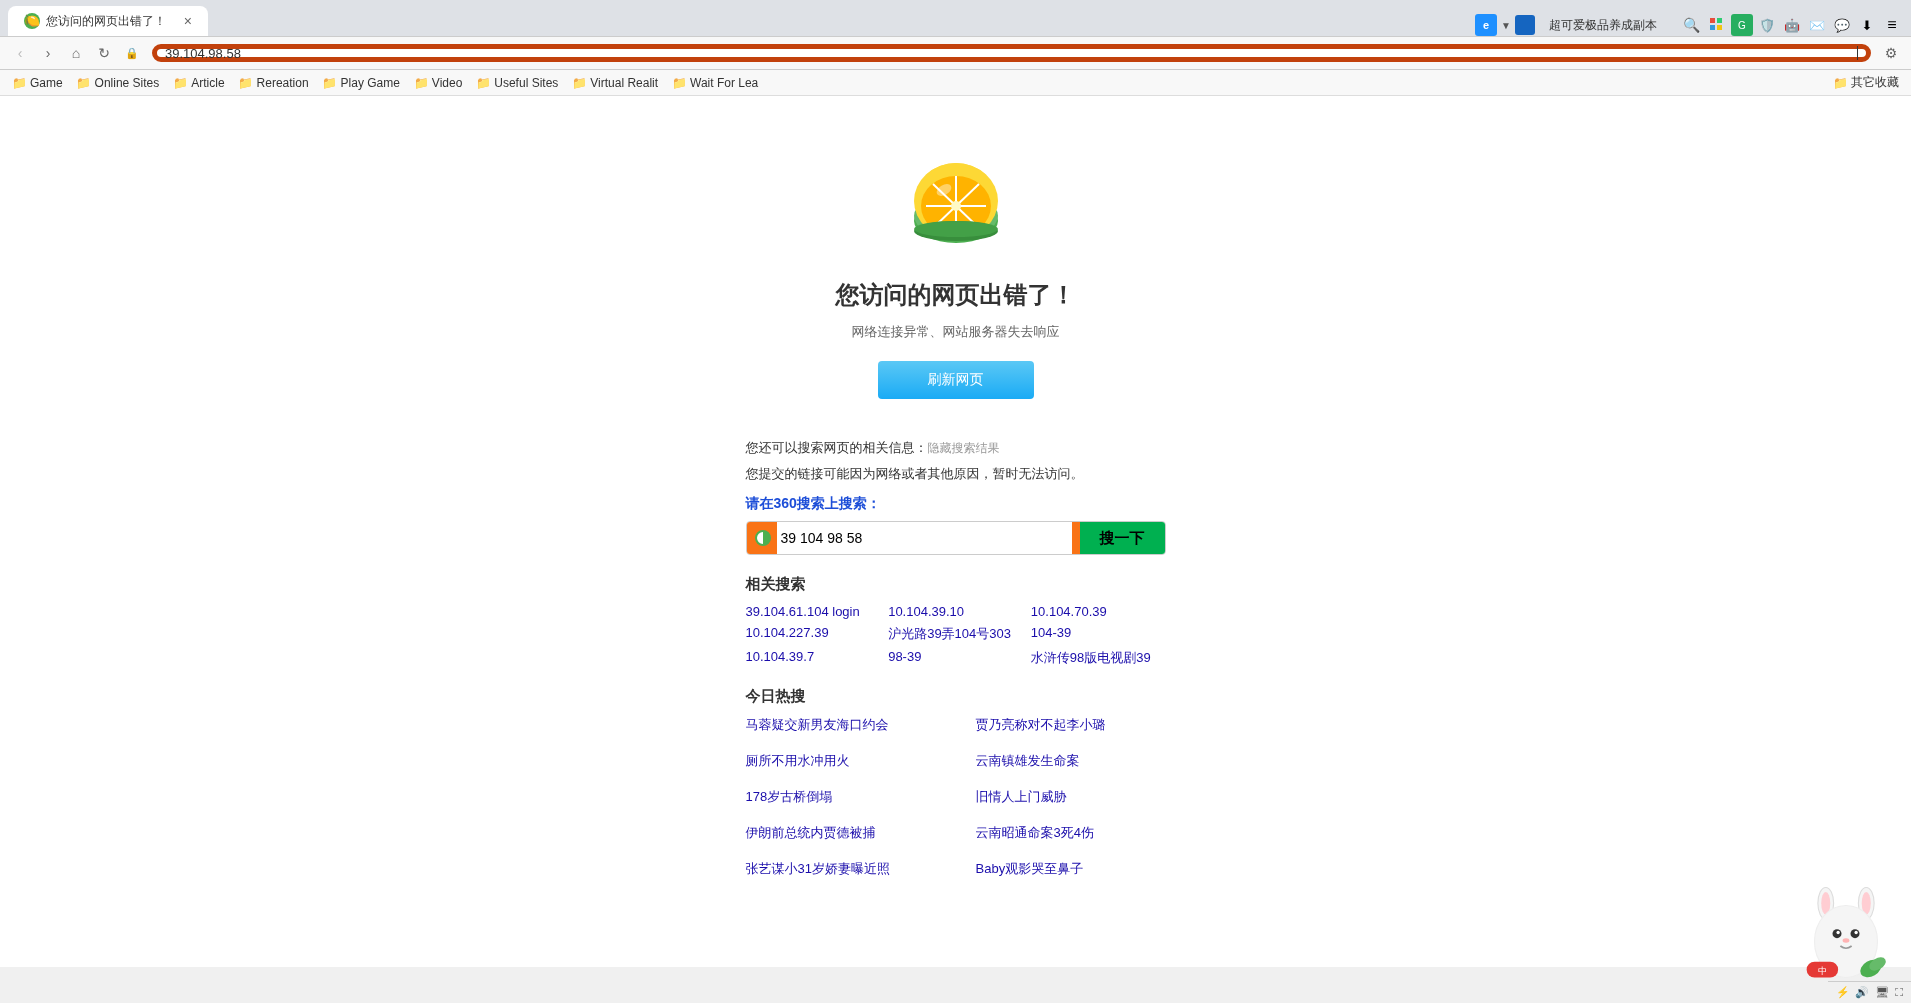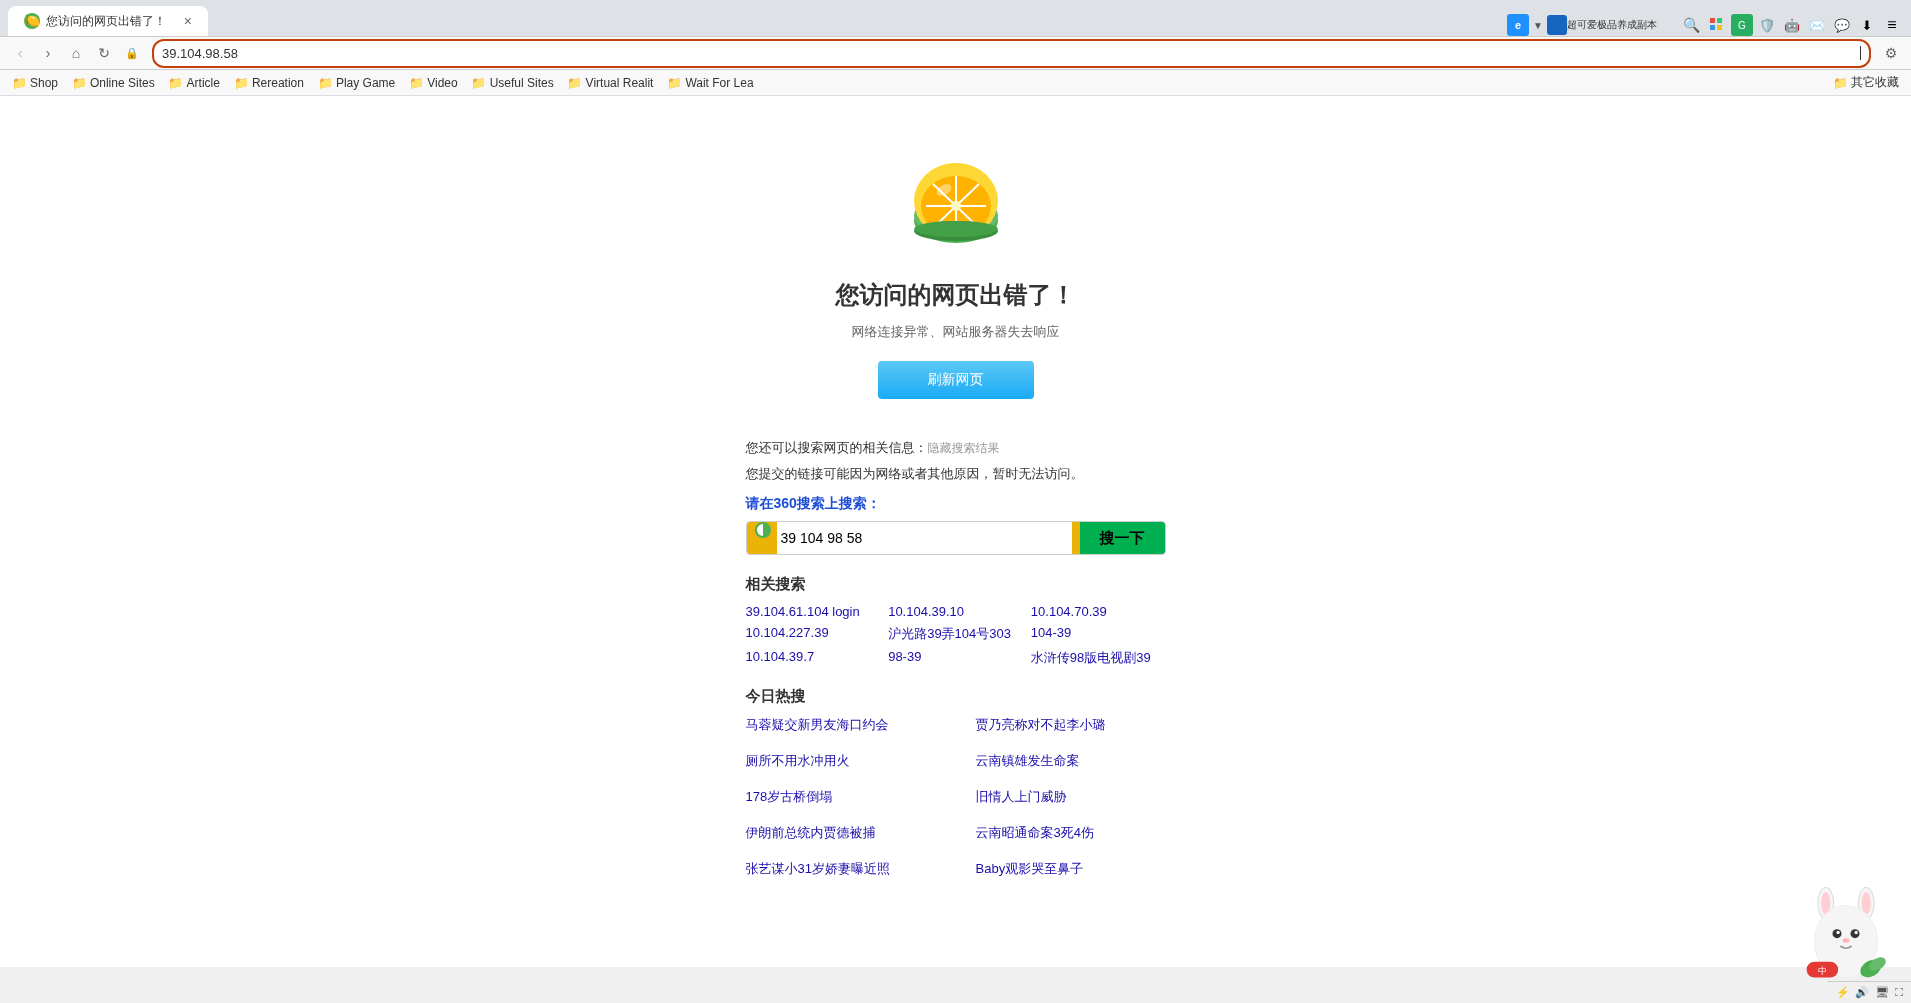--- a/index.html
+++ b/index.html
@@ -10,21 +10,21 @@
     .tab-bar { display: flex; align-items: flex-end; padding: 0 8px; height: 36px; }
     .tab { background: #fff; border-radius: 8px 8px 0 0; padding: 0 16px; height: 30px; display: flex; align-items: center; font-size: 13px; min-width: 200px; position: relative; }
     .tab-favicon { width: 16px; height: 16px; margin-right: 6px; background: #4caf50; border-radius: 50%; display: inline-block; }
     .tab-title { flex: 1; font-size: 12px; color: #333; overflow: hidden; text-overflow: ellipsis; white-space: nowrap; }
     .tab-close { margin-left: 8px; color: #666; font-size: 14px; cursor: pointer; }
 
     .nav-bar { background: #f8f8f8; border-top: 1px solid #ccc; border-bottom: 1px solid #ccc; height: 34px; display: flex; align-items: center; padding: 0 8px; gap: 4px; }
     .nav-btn { width: 24px; height: 24px; border: none; background: transparent; cursor: pointer; display: flex; align-items: center; justify-content: center; color: #666; font-size: 14px; border-radius: 3px; }
     .nav-btn.disabled { color: #bbb; cursor: default; }
 
-    .address-bar-wrap { flex: 1; display: flex; align-items: center; background: #fff; border: 2px solid #c2410c; border-radius: 12px; height: 29px; padding: 0 8px; margin: 0 4px; }
+    .address-bar-wrap { flex: 1; display: flex; align-items: center; background: #fff; border: 5px solid #c2410c; border-radius: 12px; height: 18px; padding: 0 8px; margin: 0 4px; }
     .address-bar { flex: 1; border: none; outline: none; font-size: 13px; color: #333; background: transparent; }
 
     .bookmarks-bar { background: #f8f8f8; border-bottom: 1px solid #ddd; height: 26px; display: flex; align-items: center; padding: 0 6px; gap: 2px; overflow: hidden; }
     .bookmark-item { display: flex; align-items: center; gap: 3px; padding: 2px 6px; border-radius: 3px; cursor: pointer; font-size: 12px; color: #333; white-space: nowrap; }
     .bookmark-folder-icon { color: #f5a623; font-size: 12px; }
     .bookmark-right { margin-left: auto; }
 
     
     .page-content { background: #fff; min-height: calc(1003px - 132px); display: flex; flex-direction: column; align-items: center; padding: 60px 20px 40px; position: relative; }
 
@@ -37,21 +37,21 @@
     .refresh-btn { background: linear-gradient(to bottom, #5bc8f5, #1aabf5); color: #fff; border: none; border-radius: 4px; padding: 10px 50px; font-size: 14px; cursor: pointer; margin-bottom: 40px; }
 
     .search-section { width: 420px; }
     .search-section-header { display: flex; justify-content: flex-start; align-items: center; margin-bottom: 8px; }
     .search-label { font-size: 13px; color: #333; }
     .hide-results { font-size: 12px; color: #999; cursor: pointer; }
     .link-info { font-size: 13px; color: #333; margin-bottom: 12px; }
     .search-prompt { font-size: 14px; color: #1d4ed8; font-weight: bold; margin-bottom: 8px; }
 
     .search-box { display: flex; border: 1px solid #ccc; border-radius: 4px; overflow: hidden; margin-bottom: 20px; }
-    .search-box-inner { flex: 1; display: flex; align-items: flex-start; padding: 0 8px; background: #eab308; }
+    .search-box-inner { flex: 1; display: flex; align-items: center; padding: 0 8px; background: #f97316; }
     .search-circle { width: 16px; height: 16px; border-radius: 50%; background: conic-gradient(#4CAF50 0deg 180deg, #fff 180deg 360deg); border: 2px solid #4CAF50; margin-right: 6px; flex-shrink: 0; }
     .search-input { flex: 1; border: none; outline: none; font-size: 14px; padding: 8px 4px; }
     .search-submit { background: #00b050; color: #000000; border: none; padding: 0 20px; font-size: 15px; cursor: pointer; font-weight: bold; }
 
     .related-searches { margin-bottom: 20px; }
     .related-title { font-size: 15px; font-weight: bold; color: #333; margin-bottom: 10px; }
     .related-grid { display: grid; grid-template-columns: repeat(3, 1fr); gap: 6px 8px; }
     .related-link { color: #1a0dab; font-size: 13px; text-decoration: none; cursor: pointer; }
 
     .hot-searches { margin-bottom: 20px; }
@@ -75,21 +75,21 @@
     <div class="tab">
       <span class="tab-favicon">🍋</span>
       <span class="tab-title">您访问的网页出错了！</span>
       <span class="tab-close">×</span>
     </div>
 
     <div class="browser-right">
 
       <div class="ext-icon" style="background:#1e90ff; color:#fff; font-size:11px; font-weight:bold;">e</div>
       <span style="font-size:10px; color:#555;">▼</span>
-      <div style="display:flex;align-items:center;gap:0;font-size:10px;color:#333;">
+      <div style="display:flex;align-items:center;gap:14px;font-size:12px;color:#333;">
         <div style="width:20px;height:20px;background:#1565c0;border-radius:3px;"></div>
         <span>超可爱极品养成副本</span>
       </div>
 
       <div style="display:flex;gap:3px;margin-left:20px;">
         <div class="ext-icon" style="font-size:14px;">🔍</div>
         <div class="ext-icon">
           <svg width="14" height="14" viewBox="0 0 14 14">
               <rect x="0" y="0" width="5" height="5" fill="#e74c3c"></rect>
               <rect x="7" y="0" width="5" height="5" fill="#2ecc71"></rect>
@@ -117,21 +117,21 @@
     <div class="address-bar-wrap">
       <input class="address-bar" value="39.104.98.58" style="">
       <span style="width:1px;height:14px;background:#333;display:inline-block;"></span>
     </div>
     <button class="nav-btn">⚙</button>
   </div>
 
   <div class="bookmarks-bar">
     <div class="bookmark-item">
       <span class="bookmark-folder-icon">📁</span>
-      <span>Shop</span>
+      <span>Game</span>
     </div>
     <div class="bookmark-item">
       <span class="bookmark-folder-icon">📁</span>
       <span>Online Sites</span>
     </div>
     <div class="bookmark-item">
       <span class="bookmark-folder-icon">📁</span>
       <span>Article</span>
     </div>
     <div class="bookmark-item">

